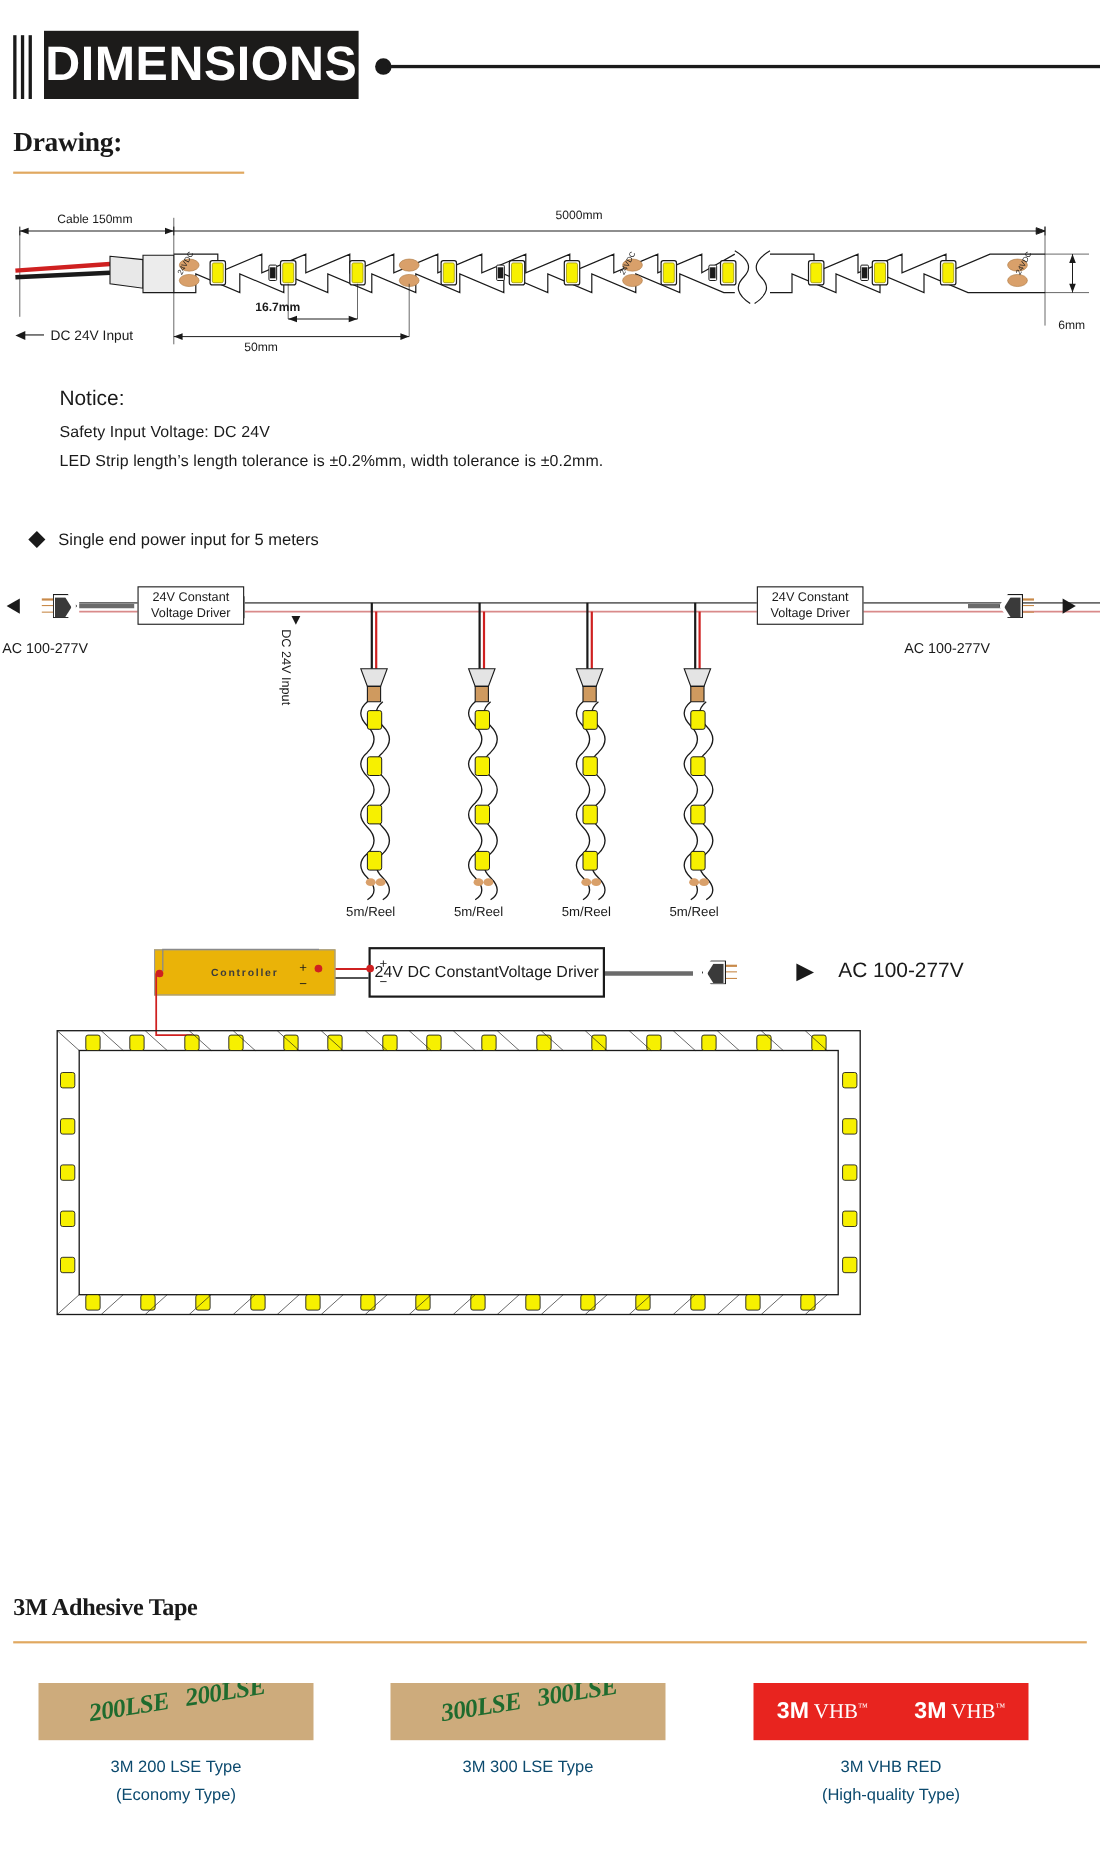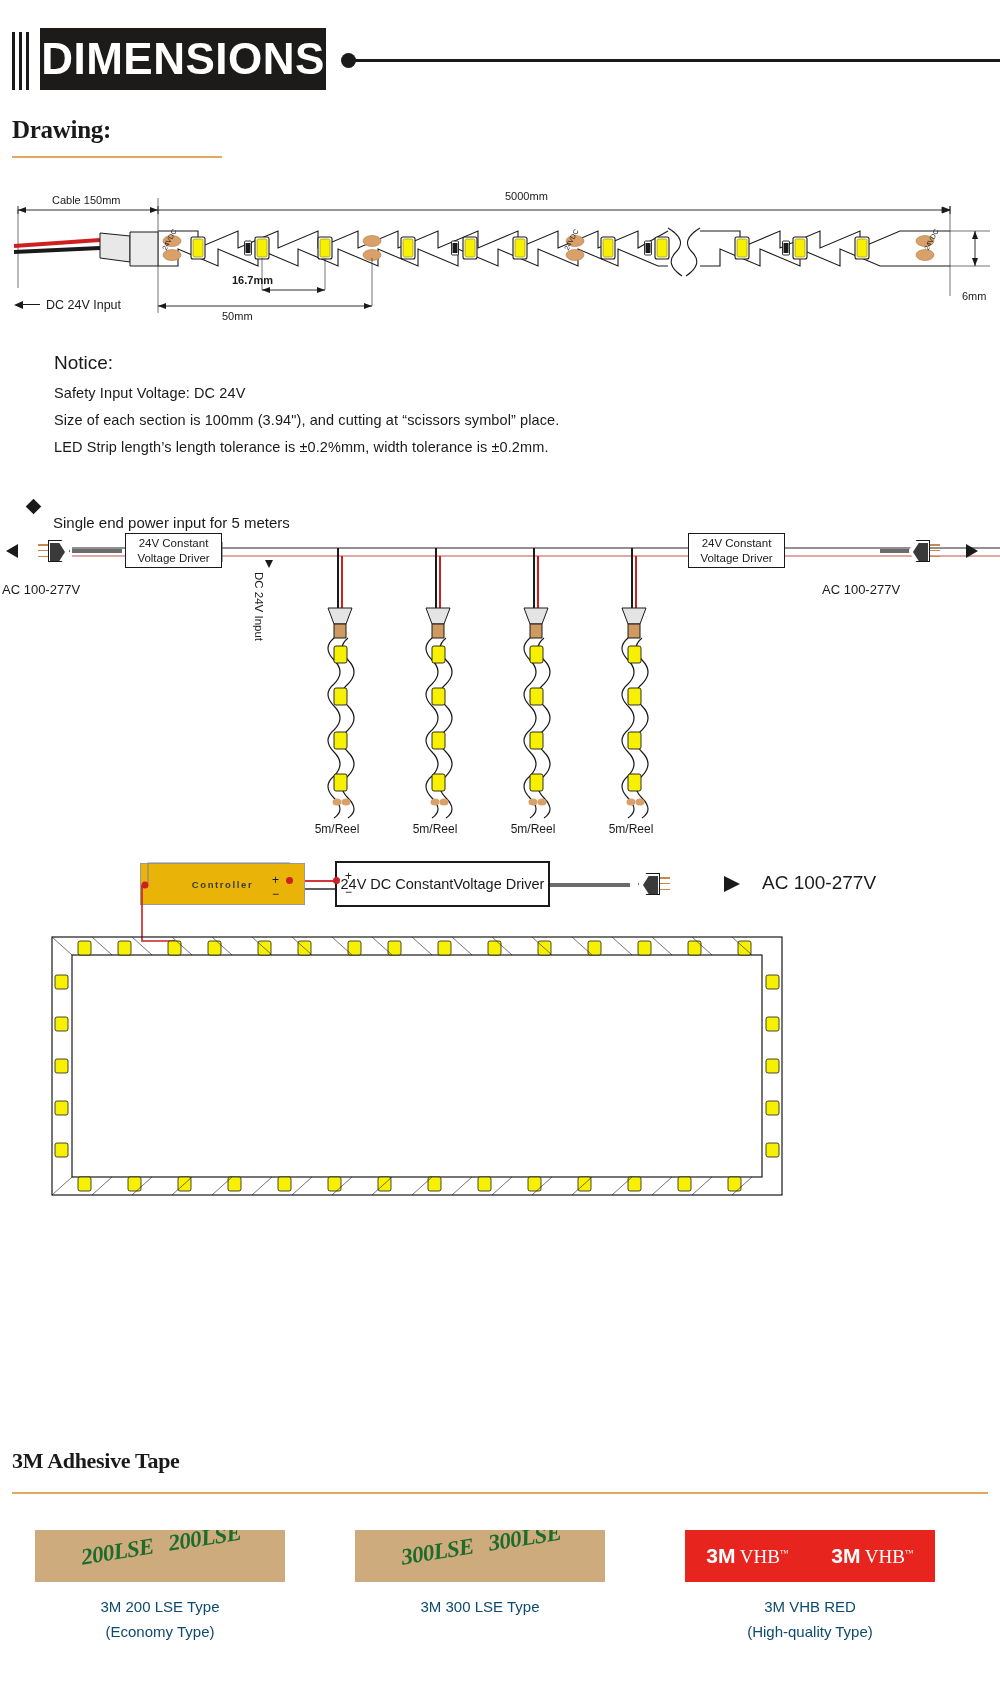--- a/index.html
+++ b/index.html
@@ -42,21 +42,21 @@
 
   
   #notice { position:absolute; left:54px; top:352px; width:700px; }
   #notice-head { font-size:19px; color:#1a1a1a; margin-bottom:11px; }
   #notice ul { list-style:none; }
   #notice li { font-size:14.5px; color:#1a1a1a; margin-bottom:11px; letter-spacing:0.1px; }
 
   
   #bullet-line { position:absolute; left:28px; top:482px; display:flex; align-items:center; gap:14px; }
   #bullet-diamond { width:11px; height:11px; background:#1a1a1a; transform:rotate(45deg); }
-  #bullet-text { font-size:15px; color:#1a1a1a;margin-top:32px; }
+  #bullet-text { font-size:15px; color:#1a1a1a; }
 
   
   #wire1 { position:absolute; left:0; top:520px; width:1000px; height:320px; }
 
   .driver-box {
     position:absolute; border:1.6px solid #1a1a1a; background:#fff;
     font-size:11.5px; line-height:1.28; text-align:center; color:#1a1a1a;
     display:flex; flex-direction:column; align-items:center; justify-content:center;
   }
   .ac-label { position:absolute; font-size:13px; color:#1a1a1a; white-space:nowrap; }
@@ -229,21 +229,20 @@
 </div>
 
 <div class="dimtext" style="left:46px; top:298px; font-size:12.5px;">DC 24V Input</div>
 <div style="position:absolute; left:14px; top:301px; width:0;height:0;border-top:4px solid transparent;border-bottom:4px solid transparent;border-right:9px solid #1a1a1a;"></div>
 <div style="position:absolute; left:22px; top:304px; width:18px; height:1.4px; background:#1a1a1a;"></div>
 
 <div id="notice">
   <div id="notice-head">Notice:</div>
   <ul>
     <li>Safety Input Voltage: DC 24V</li>
-    <li>Size of each section is 100mm (3.94"),  and cutting at “scissors symbol” place.</li>
     <li>LED Strip length’s length tolerance is ±0.2%mm, width tolerance is ±0.2mm.</li>
   </ul>
 </div>
 
 <div id="bullet-line">
   <div id="bullet-diamond"></div>
   <div id="bullet-text">Single end power input for 5 meters</div>
 </div>
 
 <div id="wire1">

